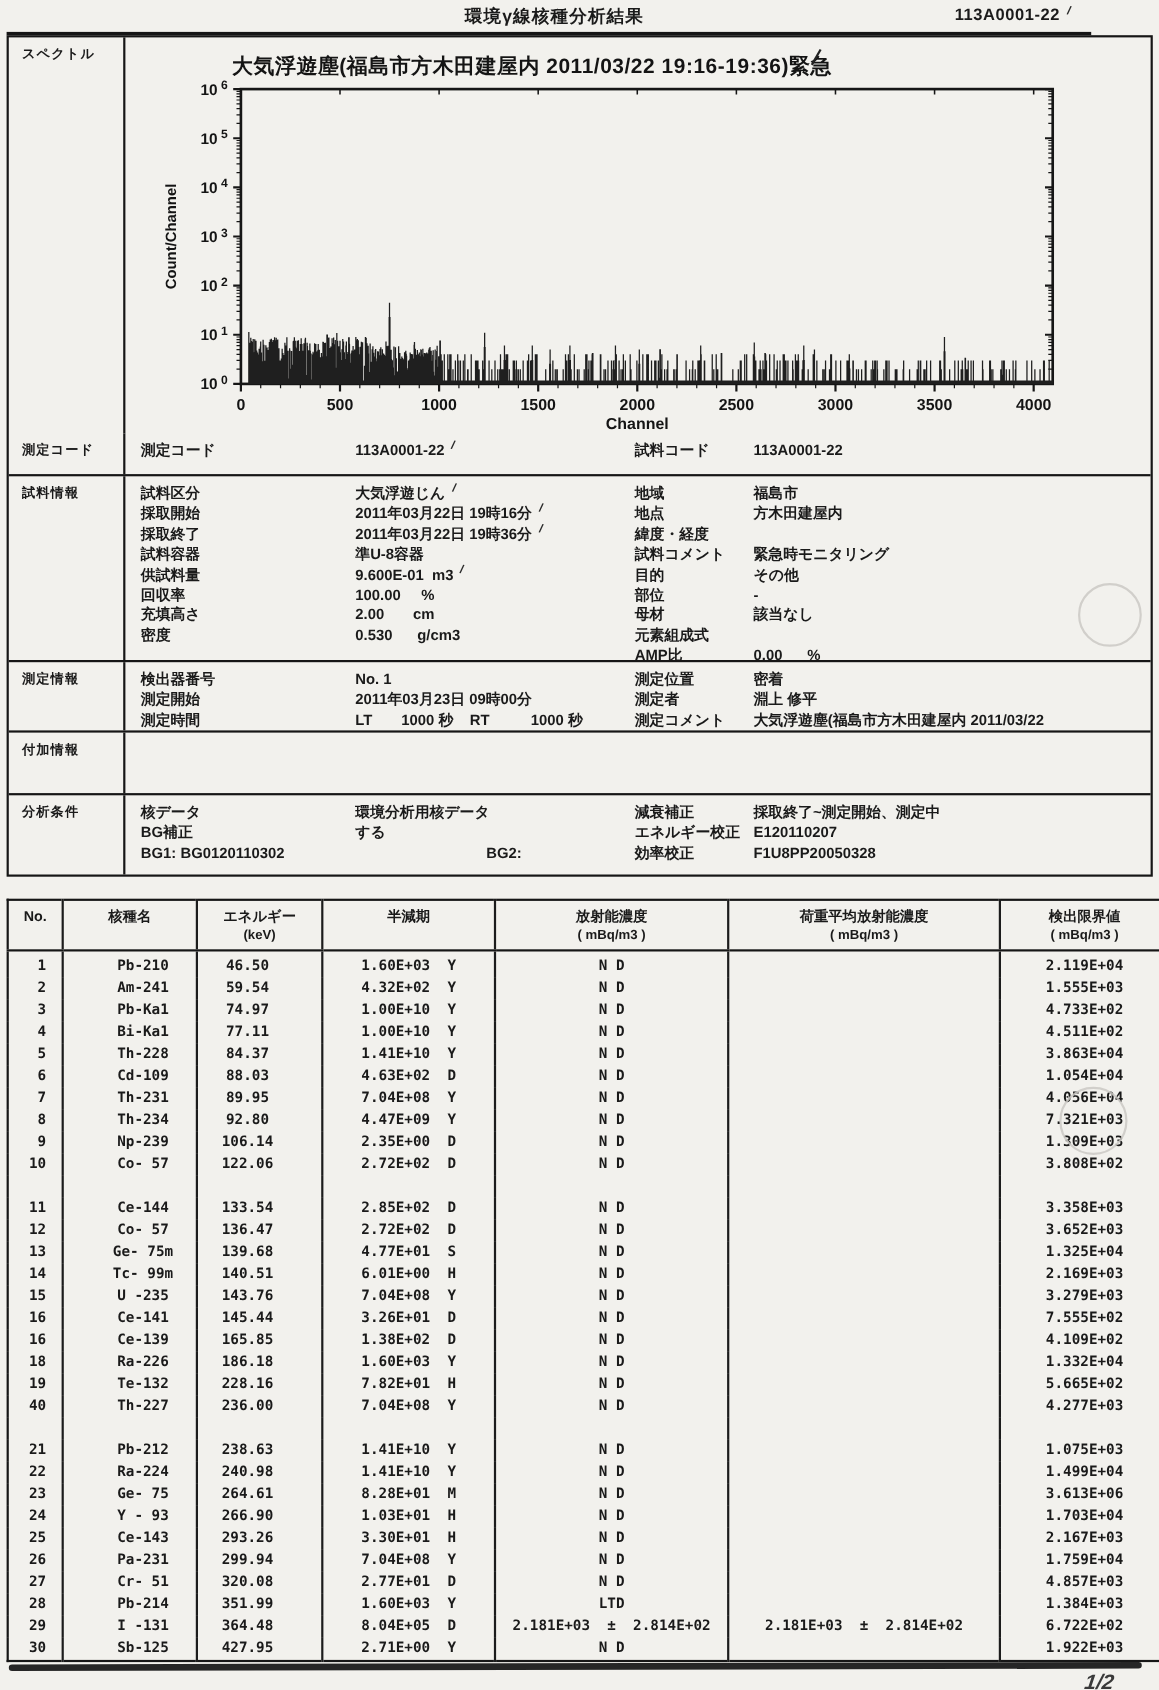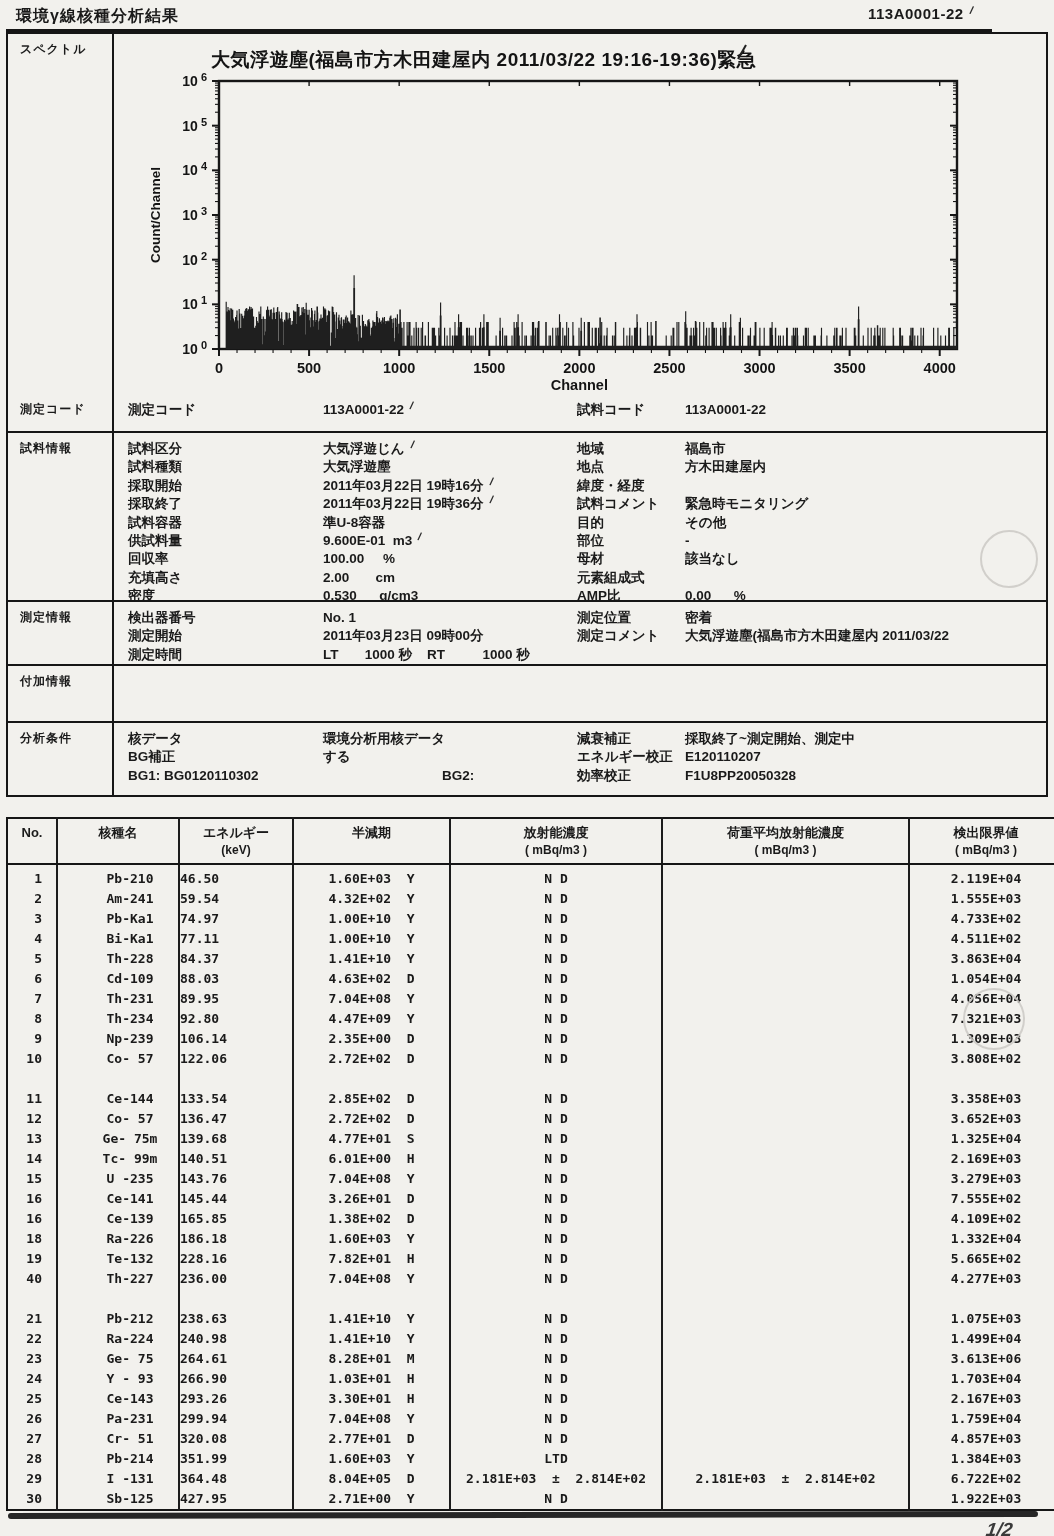--- a/index.html
+++ b/index.html
@@ -4,20 +4,21 @@
 <style>
   html,body{margin:0;padding:0}
   body{
     width:1054px;height:1536px;position:relative;overflow:hidden;
     background:#f2f1ed;color:#1a1a1a;
     font-family:"Liberation Sans","DejaVu Sans",sans-serif;font-weight:bold;
   }
   .titlebar{
     position:absolute;left:6px;top:4px;width:986px;height:25px;
     border-bottom:3px solid #161616;
+    text-align:center;
   }
   .titlebar .t{font-size:16px;letter-spacing:1px;padding-left:10px;line-height:24px}
   .docnum{position:absolute;left:868px;top:5px;font-size:15px;letter-spacing:.5px}
   .tick{display:inline-block;transform:rotate(14deg) translateY(-5px);font-size:11px;margin-left:5px;color:#2a2a2a}
   .infotable{
     position:absolute;left:6px;top:32px;width:1042px;
     border:2.5px solid #161616;box-sizing:border-box;background:transparent;
   }
   .info-row{display:flex;box-sizing:border-box}
   .info-row + .info-row{border-top:2.5px solid #161616}
@@ -44,21 +45,21 @@
   }
   #nuctable th+th, #nuctable td+td{border-left:2px solid #1c1c1c}
   #nuctable td{
     font-family:"DejaVu Sans Mono","Liberation Mono",monospace;font-weight:bold;
     font-size:13px;height:20px;line-height:20px;padding:0;white-space:pre;overflow:hidden
   }
   #nuctable .hl2{font-size:12px;font-weight:bold}
   #nuctable tr.first td{padding-top:4px}
   .c0{text-align:right;padding-right:14px !important}
   .c1{text-align:center;padding-left:24px !important}
-  .c2{text-align:left;padding-right:22px !important}
+  .c2{text-align:center;padding-right:22px !important}
   .c3,.c4,.c5,.c6{text-align:center}
   tr.spacer td{height:20px}
   .smudge{position:absolute;left:8px;top:1512px;width:1030px;height:6px;background:#262626;
           border-radius:3px;transform:rotate(-.12deg)}
   .ring{position:absolute;border:2px solid #cbc9c4;border-radius:50%;opacity:.85}
   .r1{left:980px;top:530px;width:54px;height:54px}
   .r2{left:963px;top:988px;width:58px;height:58px}
   .pagenum{position:absolute;left:986px;top:1519px;font-size:19px;color:#3a3a3a;
            font-style:italic;transform:skewX(-8deg)}
   svg text{font-family:"Liberation Sans","DejaVu Sans",sans-serif;font-weight:bold;fill:#141414}
@@ -286,24 +287,20 @@
           <div class="side">試料情報</div>
           <div class="content">
             <div class="cols">
               <div class="colL">
                 <div class="kv">
                   <span class="k">試料区分</span>
                   <span class="v">大気浮遊じん</span>
                   <span class="tick">/</span>
                 </div>
                 <div class="kv">
-                  <span class="k">試料種類</span>
-                  <span class="v">大気浮遊塵</span>
-                </div>
-                <div class="kv">
                   <span class="k">採取開始</span>
                   <span class="v">2011年03月22日 19時16分</span>
                   <span class="tick">/</span>
                 </div>
                 <div class="kv">
                   <span class="k">採取終了</span>
                   <span class="v">2011年03月22日 19時36分</span>
                   <span class="tick">/</span>
                 </div>
                 <div class="kv">
@@ -383,20 +380,24 @@
                 </div>
                 <div class="kv">
                   <span class="k">測定時間</span>
                   <span class="v">LT       1000 秒    RT          1000 秒</span>
                 </div>
               </div>
               <div class="colR">
                 <div class="kv">
                   <span class="k">測定位置</span>
                   <span class="v">密着</span>
+                </div>
+                <div class="kv">
+                  <span class="k">測定者</span>
+                  <span class="v">淵上 修平</span>
                 </div>
                 <div class="kv">
                   <span class="k">測定コメント</span>
                   <span class="v">大気浮遊塵(福島市方木田建屋内 2011/03/22</span>
                 </div>
               </div>
             </div>
           </div>
         </div><div class="info-row sec-3">
           <div class="side">付加情報</div>

